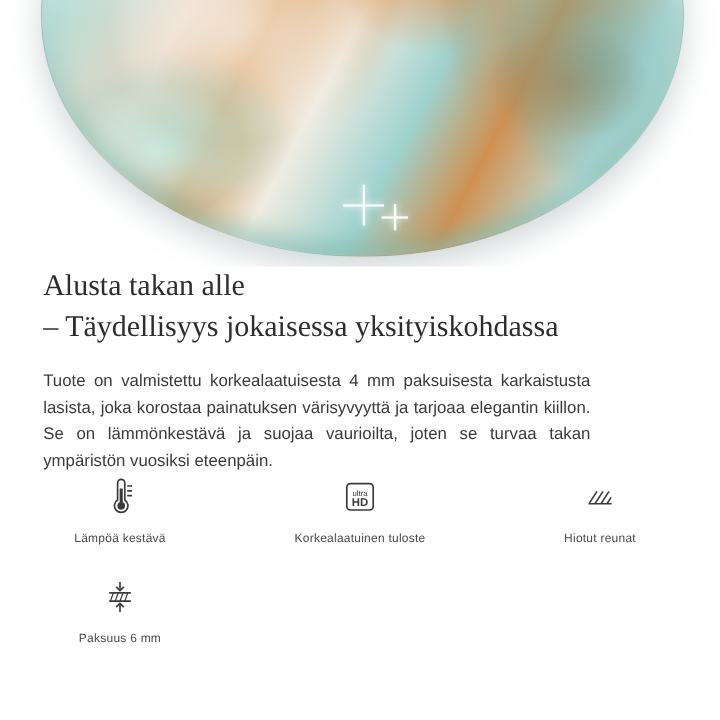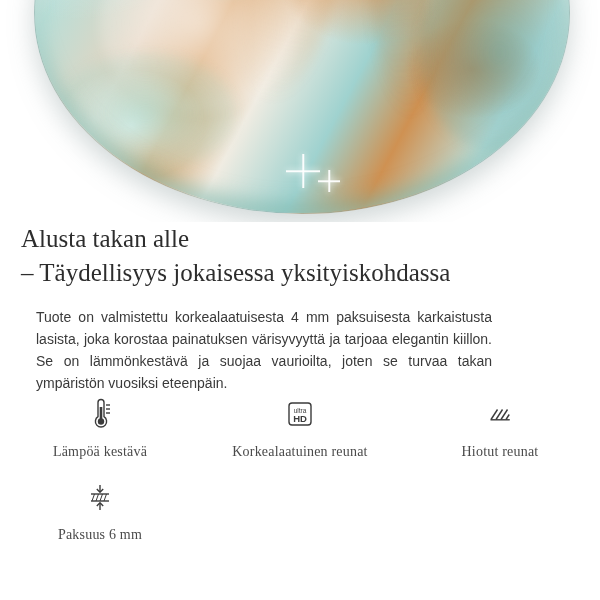--- a/index.html
+++ b/index.html
@@ -82,21 +82,21 @@
   .sp2 { left: 318px; top: 170px; width: 22px; height: 22px; }
 
   
   .content {
     position: absolute;
     left: 0; top: 222px;
     width: 600px;
   }
   .headline {
     margin: 0;
-    padding: 0 21px;
+    padding: 0 36px;
     font-family: "Liberation Serif", serif;
     font-weight: normal;
     color: #2d2d2d;
     font-size: 25px;
     line-height: 34px;
   }
   .headline .line1 { display: block; }
   .headline .line2 { display: block; }
 
   .paragraph {
@@ -128,25 +128,24 @@
     justify-content: flex-start;
   }
   .feature .glyph {
     height: 44px;
     display: flex;
     align-items: center;
     justify-content: flex-end;
   }
   .feature .caption {
     margin-top: 8px;
-    font-size: 14px;
+    font-size: 10px;
     color: #4a4a4a;
     letter-spacing: 0.2px;
     text-align: right;
-    font-family: Liberation Serif, serif;
   }
   svg { display: block; }
 </style>
 </head>
 <body>
 
 <div class="page">
 
   <div class="hero">
     <div class="hero-disc">
@@ -186,21 +185,21 @@
     </div>
 
     <div class="feature">
       <div class="glyph">
         <svg width="40" height="40" viewBox="0 0 40 40">
           <rect x="9" y="9" width="22" height="22" rx="3" fill="none" stroke="#3b3b3b" stroke-width="1.4"></rect>
           <text x="20" y="19" text-anchor="middle" font-family="Liberation Sans, sans-serif" font-size="6.5" fill="#3b3b3b">ultra</text>
           <text x="20" y="28" text-anchor="middle" font-family="Liberation Sans, sans-serif" font-size="9.5" font-weight="bold" fill="#3b3b3b">HD</text>
         </svg>
       </div>
-      <div class="caption">Korkealaatuinen reunat</div>
+      <div class="caption">Korkealaatuinen tuloste</div>
     </div>
 
 
 
     <div class="feature">
       <div class="glyph">
         <svg width="40" height="40" viewBox="0 0 40 40" fill="none" stroke="#3b3b3b" stroke-width="1.4">
           <path d="M11 25.5l6.5-10"></path>
           <path d="M16 25.5l6.5-10"></path>
           <path d="M21 25.5l6.5-10"></path>

